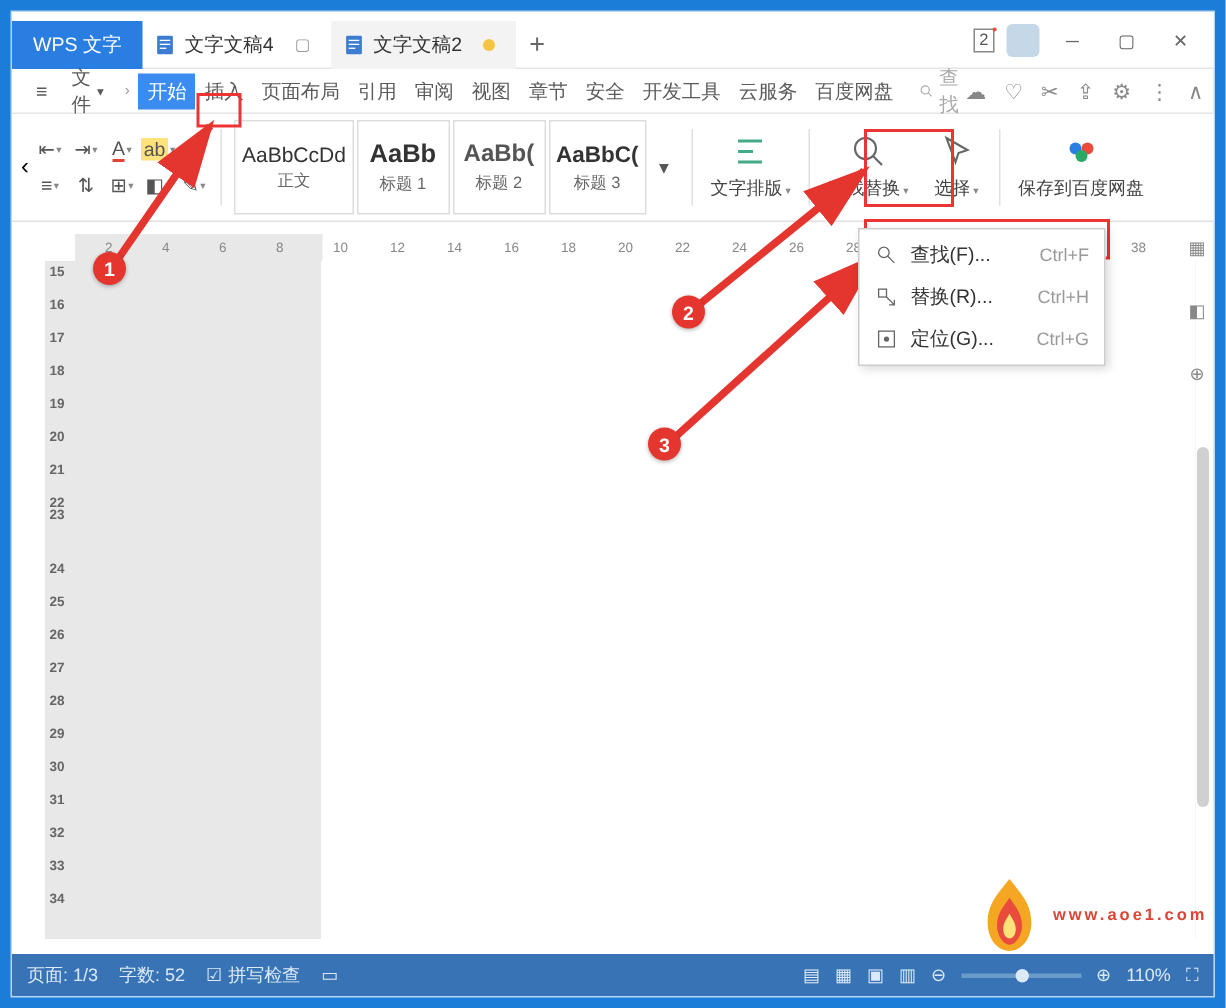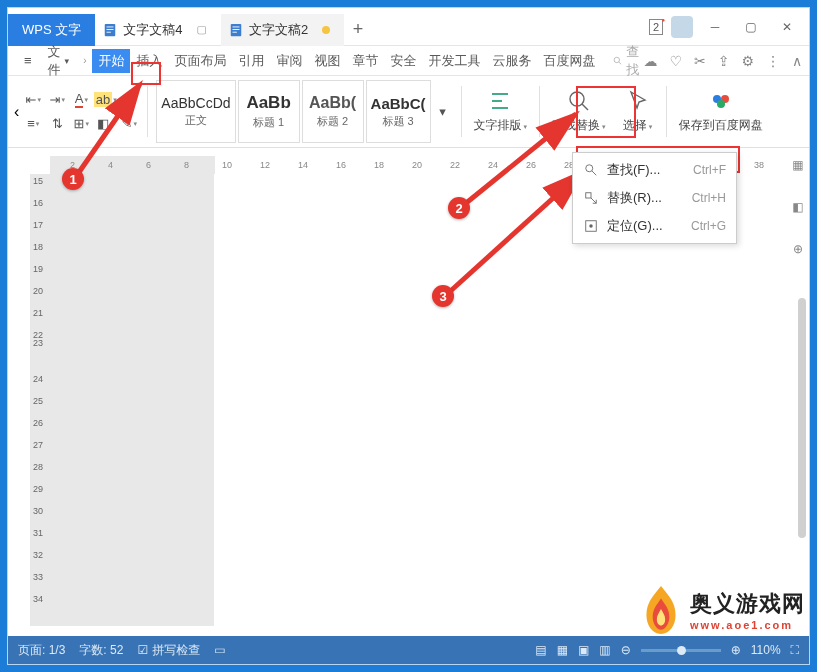--- a/index.html
+++ b/index.html
@@ -45,21 +45,21 @@
 .box-findbtn { position: absolute; left: 576px; top: 86px; width: 60px; height: 52px; }
 .box-finditem { position: absolute; left: 576px; top: 146px; width: 164px; height: 27px; }
 .dropdown { position: absolute; left: 564px; top: 144px; width: 165px; background: #fff; border: 1px solid #ccc; box-shadow: 2px 2px 6px rgba(0,0,0,0.15); padding: 3px 0; z-index: 50; }
 .dropdown .ditem { display: flex; align-items: center; padding: 5px 10px;  font-size: 13px; color: #333; gap: 8px; }
 .dropdown .dicon { width: 16px; height: 16px; display: flex; align-items: center; justify-content: center; color: #666; }
 .dropdown .shortcut { margin-left: auto; color: #999; font-size: 12px; }
 .ruler-h { position: absolute; left: 42px; top: 148px; right: 22px; height: 18px; background: #fff; font-size: 9px; color: #888; display: flex; align-items: center; overflow: hidden; }
 .ruler-h .tick { position: absolute; font-size: 9px; }
 .ruler-h .dark { position: absolute; left: 0; width: 165px; height: 100%; background: #e8e8e8; }
 .ruler-v { position: absolute; left: 22px; top: 166px; width: 20px; bottom: 38px; background: #e8e8e8; font-size: 9px; color: #666; }
-.ruler-v .vt { position: absolute; left: 3px; font-size: 9px; }
+.ruler-v .vt { position: absolute; left: 3px; font-size: 9px; font-weight: bold; }
 .docarea { position: absolute; left: 42px; top: 166px; right: 12px; bottom: 38px; background: #e8e8e8; overflow: hidden; }
 .page-edge { position: absolute; left: 164px; top: 0; right: 0; bottom: 0; background: #fff; }
 .statusbar { position: absolute; left: 0; right: 0; bottom: 0; height: 28px; background: #3874b5; color: #dce9f6; display: flex; align-items: center; font-size: 12px; padding: 0 10px; gap: 14px; }
 .statusbar .sicon { display: flex; align-items: center; gap: 4px; }
 .statusbar .right { margin-left: auto; display: flex; align-items: center; gap: 10px; }
 .statusbar .zoom-slider { width: 80px; height: 3px; background: #6a9cc9; position: relative; }
 .statusbar .zoom-slider .knob { position: absolute; left: 36px; top: -3px; width: 9px; height: 9px; background: #dce9f6; border-radius: 50%; }
 .annot-circle { position: absolute; width: 22px; height: 22px; background: #e4352e; border-radius: 50%; color: #fff; display: flex; align-items: center; justify-content: center; font-size: 13px; font-weight: bold; z-index: 60; box-shadow: 0 1px 3px rgba(0,0,0,0.3); }
 .arrow-svg { position: absolute; pointer-events: none; z-index: 40; }
 .watermark { position: absolute; right: 12px; bottom: 36px; z-index: 70; display: flex; align-items: center; gap: 6px; }
@@ -352,16 +352,15 @@
 <div class="annot-circle" style="left:448px;top:197px">2</div>
 <div class="annot-circle" style="left:432px;top:285px">3</div>
 
 <div class="watermark">
   <svg class="flame" viewBox="0 0 40 50">
     <path d="M20 2 C28 12 34 18 34 30 C34 40 28 48 20 48 C12 48 6 40 6 30 C6 18 12 12 20 2Z" fill="#f5a623"></path>
     <path d="M20 14 C24 20 28 24 28 32 C28 38 24 44 20 44 C16 44 12 38 12 32 C12 24 16 20 20 14Z" fill="#e94b3c"></path>
     <path d="M20 24 C22 28 24 30 24 34 C24 38 22 40 20 40 C18 40 16 38 16 34 C16 30 18 28 20 24Z" fill="#ffe37a"></path>
   </svg>
   <div class="wm-text">
-    <div class="wm-cn">奥义游戏网</div>
     <div class="wm-en">www.aoe1.com</div>
   </div>
 </div>
 
 </body></html>

